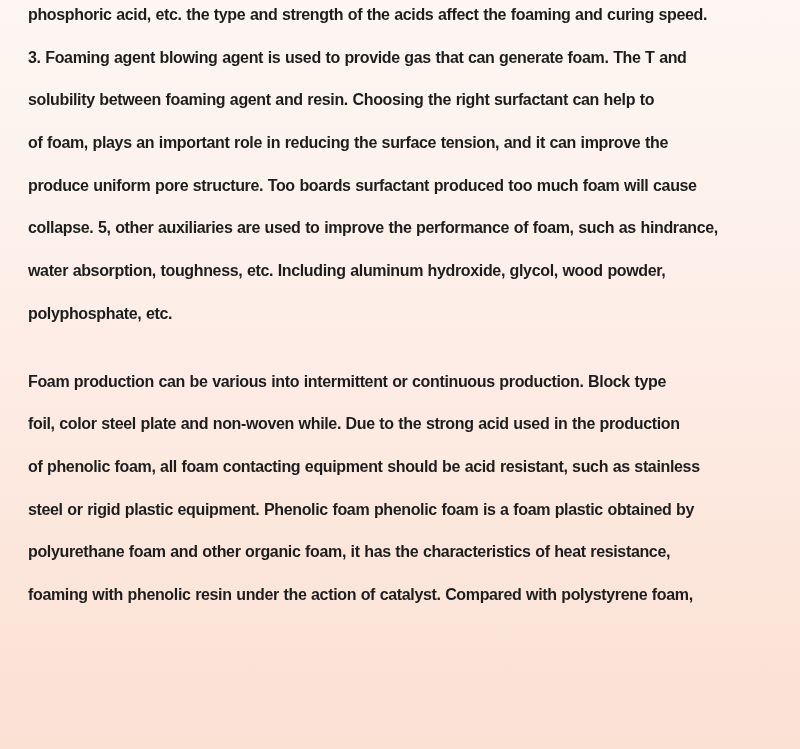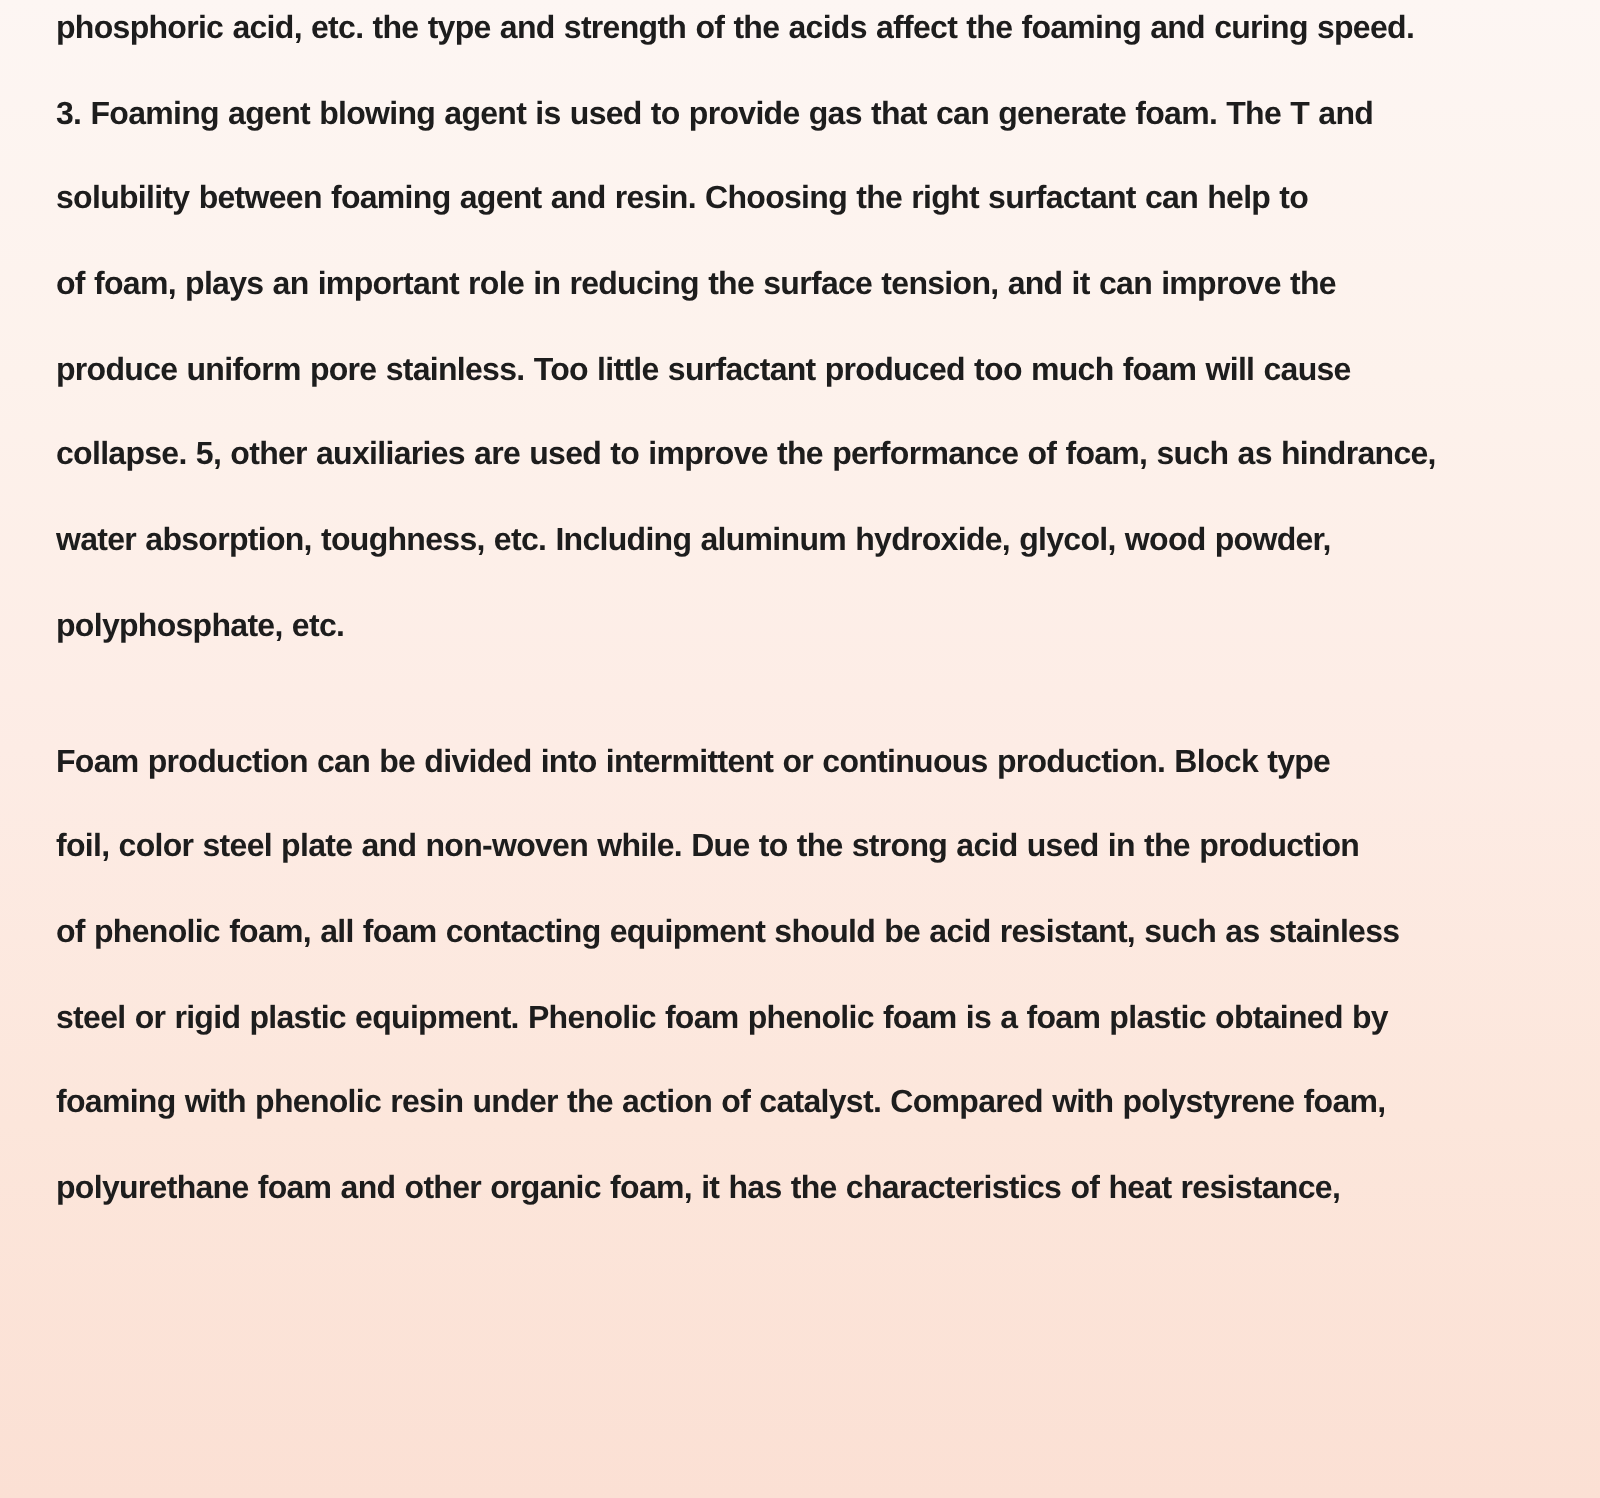--- a/index.html
+++ b/index.html
@@ -44,26 +44,26 @@
 </style>
 </head>
 <body>
 
 <div class="article">
   <div class="paragraph first">
     <div class="text-line">phosphoric acid, etc. the type and strength of the acids affect the foaming and curing speed.</div>
     <div class="text-line">3. Foaming agent blowing agent is used to provide gas that can generate foam. The T and</div>
     <div class="text-line">solubility between foaming agent and resin. Choosing the right surfactant can help to</div>
     <div class="text-line">of foam, plays an important role in reducing the surface tension, and it can improve the</div>
-    <div class="text-line">produce uniform pore stainless. Too little surfactant produced too much foam will cause</div>
+    <div class="text-line">produce uniform pore structure. Too boards surfactant produced too much foam will cause</div>
     <div class="text-line">collapse. 5, other auxiliaries are used to improve the performance of foam, such as hindrance,</div>
     <div class="text-line">water absorption, toughness, etc. Including aluminum hydroxide, glycol, wood powder,</div>
     <div class="text-line">polyphosphate, etc.</div>
   </div>
   <div class="paragraph second">
-    <div class="text-line">Foam production can be divided into intermittent or continuous production. Block type</div>
+    <div class="text-line">Foam production can be various into intermittent or continuous production. Block type</div>
     <div class="text-line">foil, color steel plate and non-woven while. Due to the strong acid used in the production</div>
     <div class="text-line">of phenolic foam, all foam contacting equipment should be acid resistant, such as stainless</div>
     <div class="text-line">steel or rigid plastic equipment. Phenolic foam phenolic foam is a foam plastic obtained by</div>
+    <div class="text-line">polyurethane foam and other organic foam, it has the characteristics of heat resistance,</div>
     <div class="text-line">foaming with phenolic resin under the action of catalyst. Compared with polystyrene foam,</div>
-    <div class="text-line">polyurethane foam and other organic foam, it has the characteristics of heat resistance,</div>
   </div>
 </div>
 
 </body></html>

